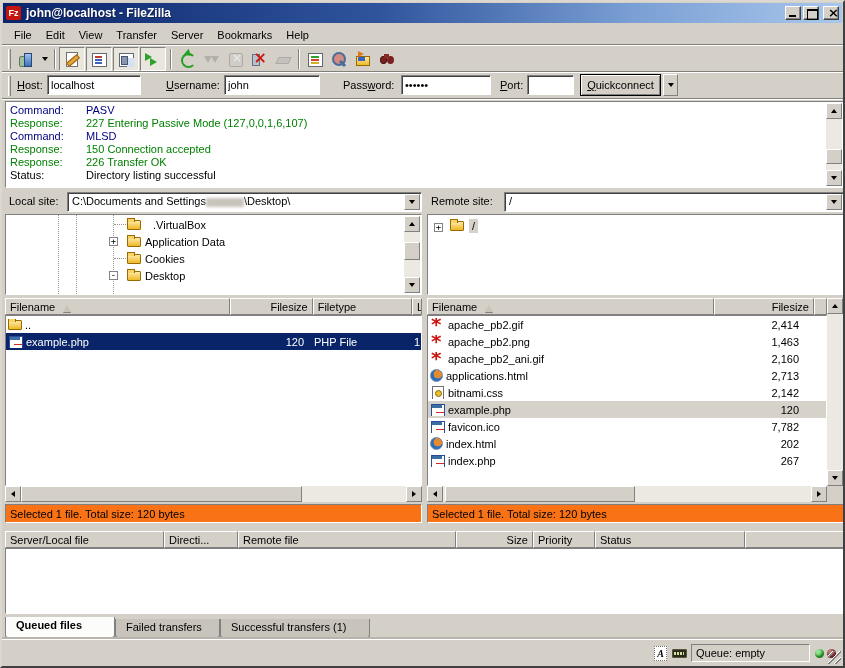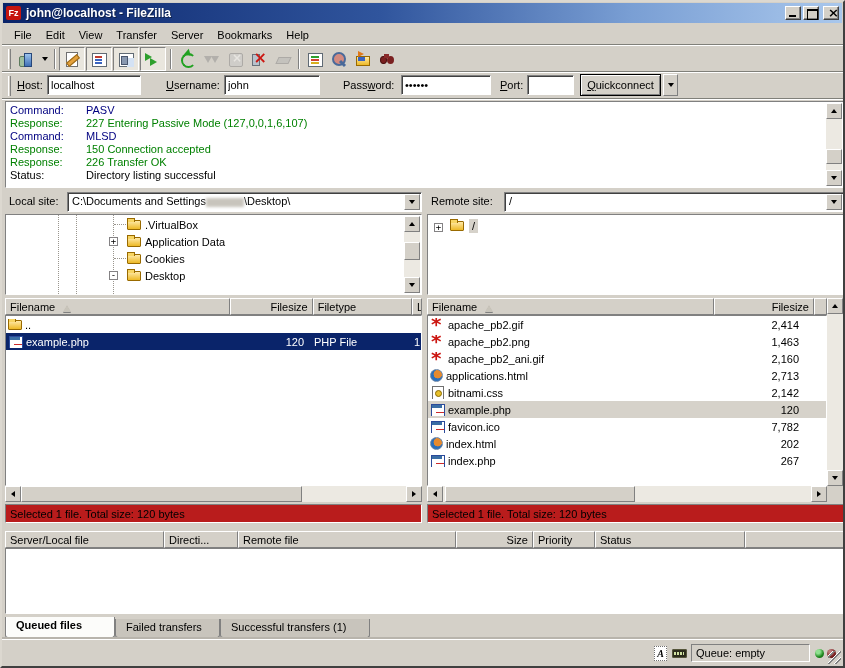--- a/index.html
+++ b/index.html
@@ -133,21 +133,21 @@
   .sel-blur { background:#d6d2ca; }
 
   .ficon { width:15px; height:13px; position:relative; flex:none; display:inline-block; }
   .fi-star::before { content:"*"; position:absolute; left:1px; top:-2px; font:bold 20px/16px "DejaVu Sans",sans-serif; color:#cc1712; }
   .fi-ff { width:13px; height:13px; border-radius:50%; background:radial-gradient(circle at 62% 38%, #e68a2e 0 4px, #2a6fbb 4.5px); border:1px solid #6a86a8; flex:none; }
   .fi-css::before { content:""; position:absolute; left:2px; top:0; width:10px; height:13px; background:#fff; border:1px solid #707070; }
   .fi-css::after { content:""; position:absolute; left:5px; top:4px; width:5px; height:5px; background:#e8c02a; border-radius:50%; border:1px solid #8a6a00; }
   .fi-win::before { content:""; position:absolute; left:1px; top:1px; width:12px; height:11px; background:#fff; border:1px solid #2a4a9a; }
   .fi-win::after { content:""; position:absolute; left:2px; top:2px; width:10px; height:3px; background:#3a6ea5; box-shadow:3px 6px 0 -1px #cc2a2a; }
 
-  .statusline { background:#b91c1c; padding:2px 4px; line-height:14px; }
+  .statusline { background:#f97316; padding:2px 4px; line-height:14px; }
 
   
   #queue-body { background:#fff; }
   #tabs { display:flex; align-items:flex-end; }
   .tab { border:1px solid #808080; border-top:none; background:#c8c4bc; padding:2px 10px 3px; height:19px; border-radius:0 0 3px 3px; }
   .tab.active { background:#fcfcfa; font-weight:bold; height:21px; box-shadow:inset 1px 0 0 #fff; }
 
   
   #statusbar { left:0; right:0; bottom:0; height:27px; border-top:1px solid #fff; box-shadow:0 -2px 0 #b8b4ac; }
   #sb-ascii { position:absolute; left:652px; top:6px; width:13px; height:15px; background:#fff; border:1px dotted #707070; font:italic bold 10px/14px "Liberation Serif",serif; text-align:center; }
@@ -291,21 +291,21 @@
   </div>
 </div>
 
 <div class="abs sunken tree" style="left:3px;top:212px;width:417px;height:81px">
   <div class="guide" style="left:52px"></div>
   <div class="guide" style="left:70px"></div>
   <div class="guide" style="left:107px"></div>
   <div class="tree-row" style="top:1px;left:0;right:16px">
     <span class="stub" style="left:108px;width:12px;top:8px"></span>
     <span class="folder" style="margin-left:121px"></span>
-    <span style="margin-left:4px">.VirtualBox</span>
+    <span style="margin-left:12px">.VirtualBox</span>
   </div>
   <div class="tree-row" style="top:18px;left:0;right:16px">
     <span class="expander" style="left:103px;top:4px">+</span>
     <span class="folder" style="margin-left:121px"></span>
     <span style="margin-left:4px">Application Data</span>
   </div>
   <div class="tree-row" style="top:35px;left:0;right:16px">
     <span class="stub" style="left:108px;width:12px;top:8px"></span>
     <span class="folder" style="margin-left:121px"></span>
     <span style="margin-left:4px">Cookies</span>

